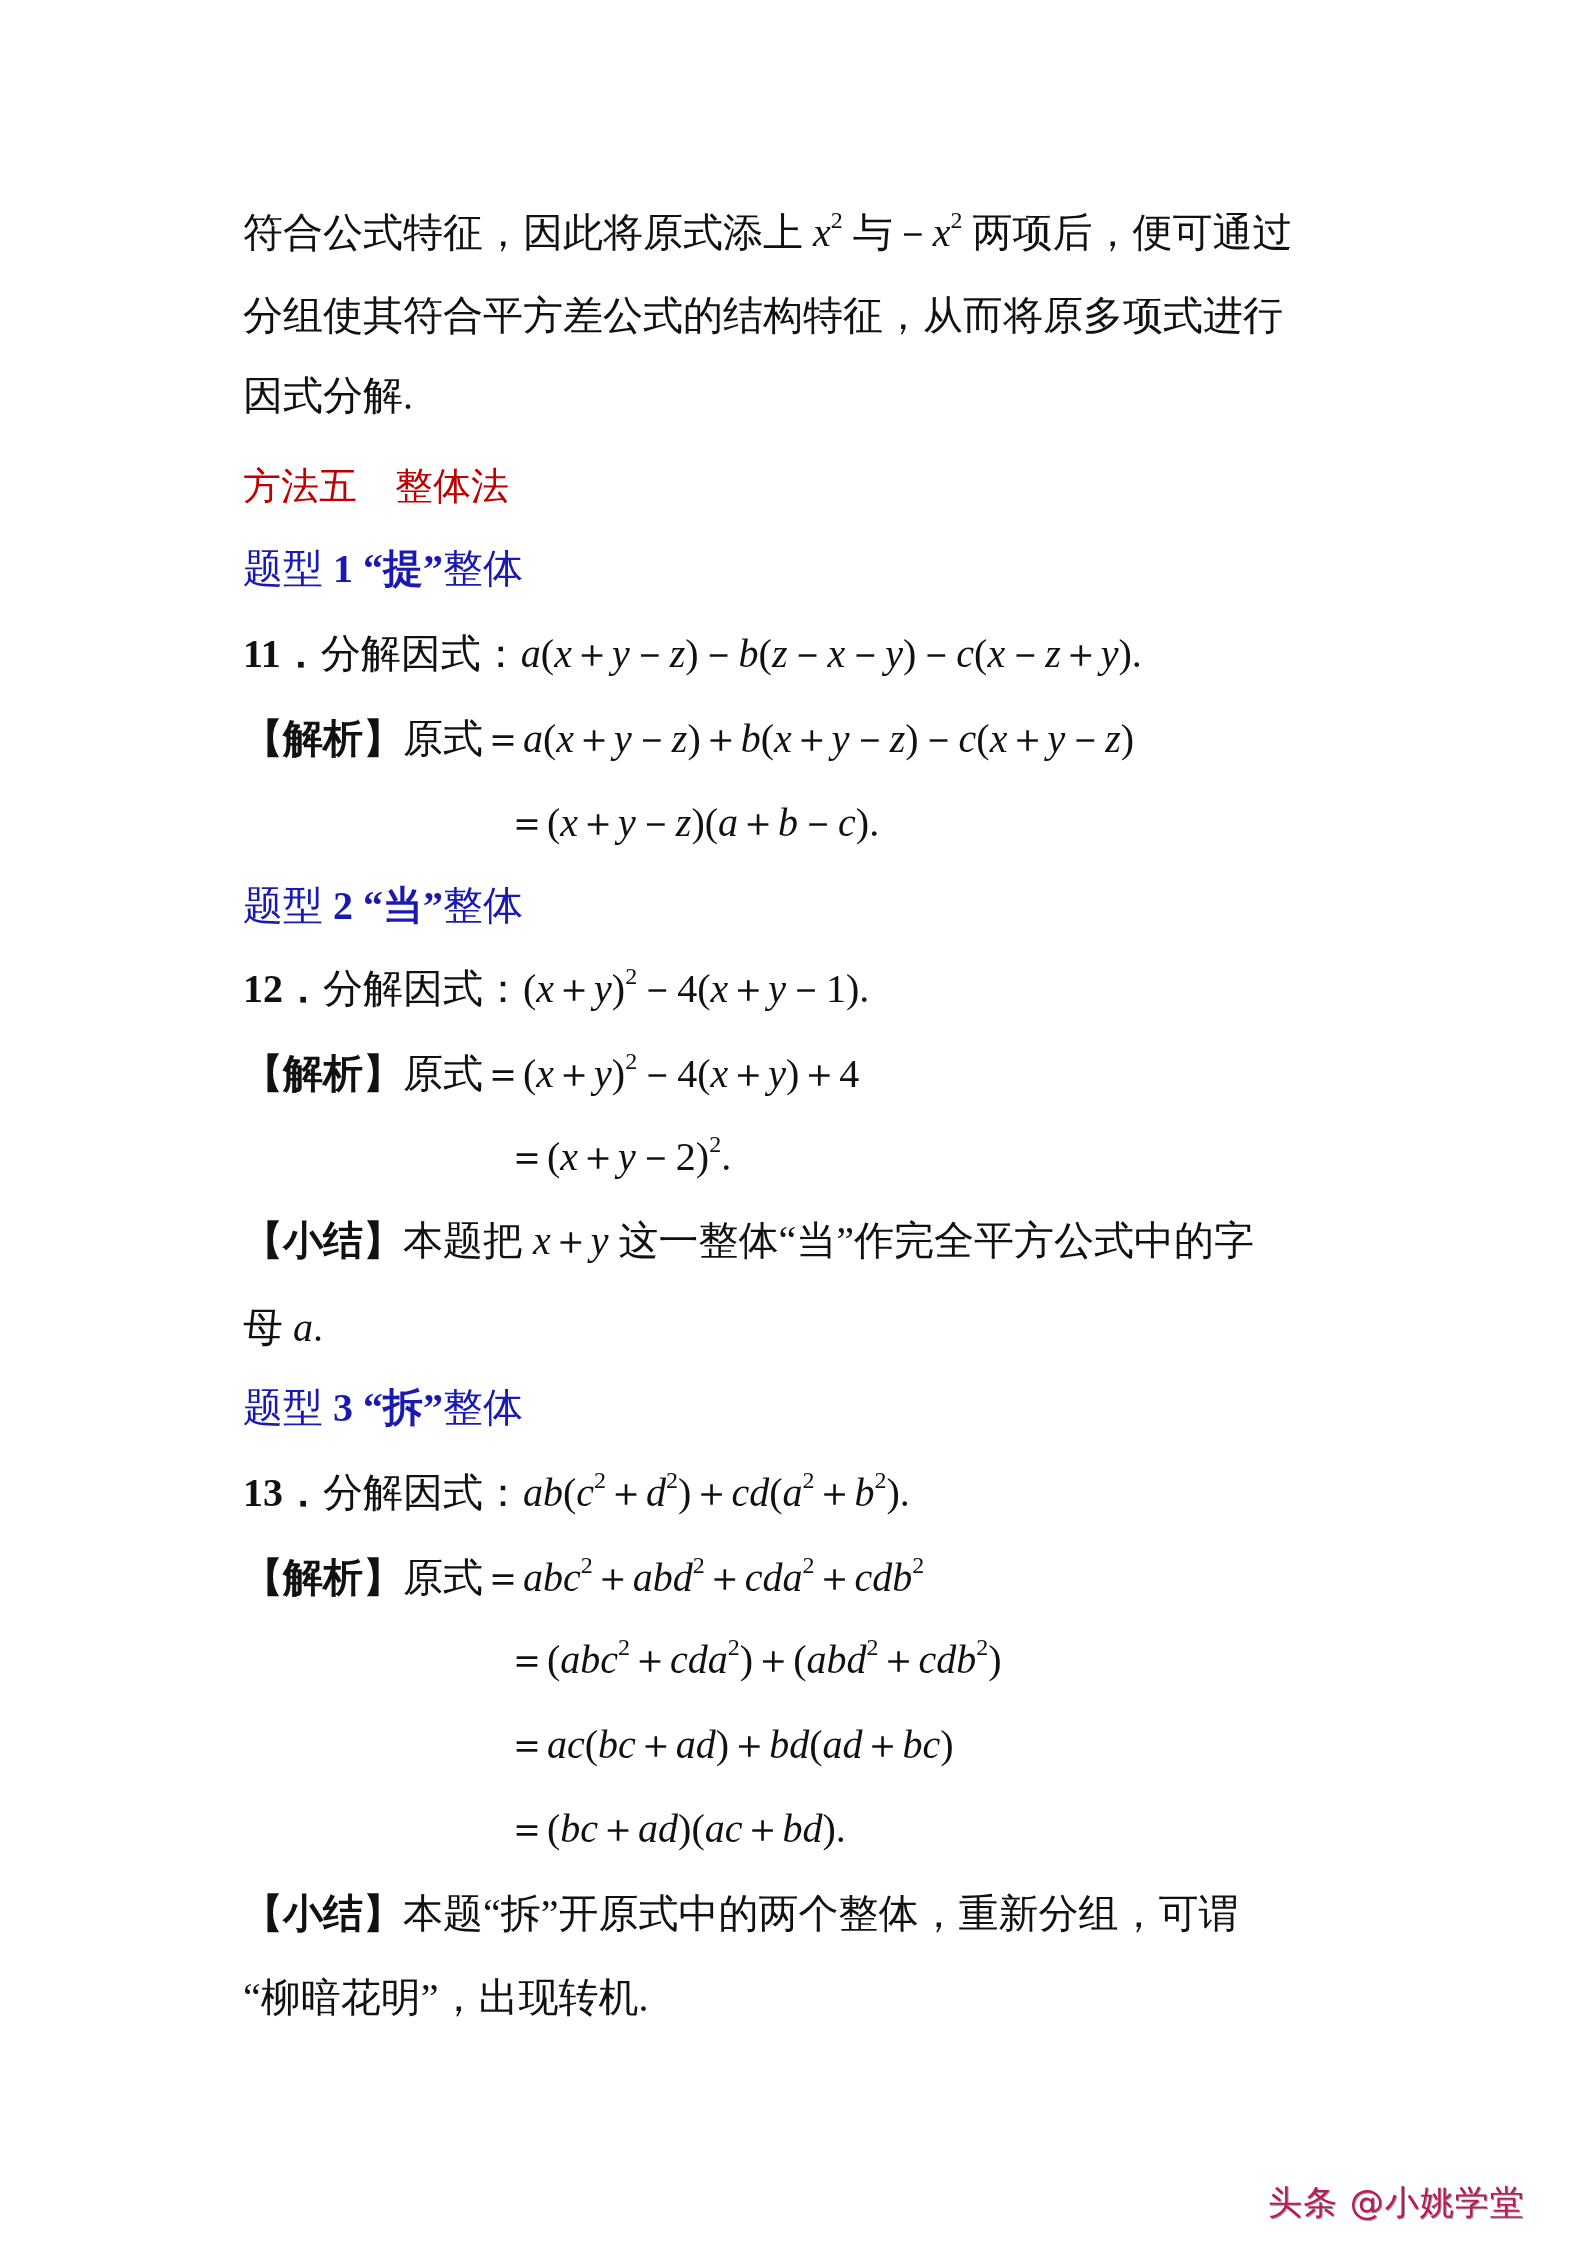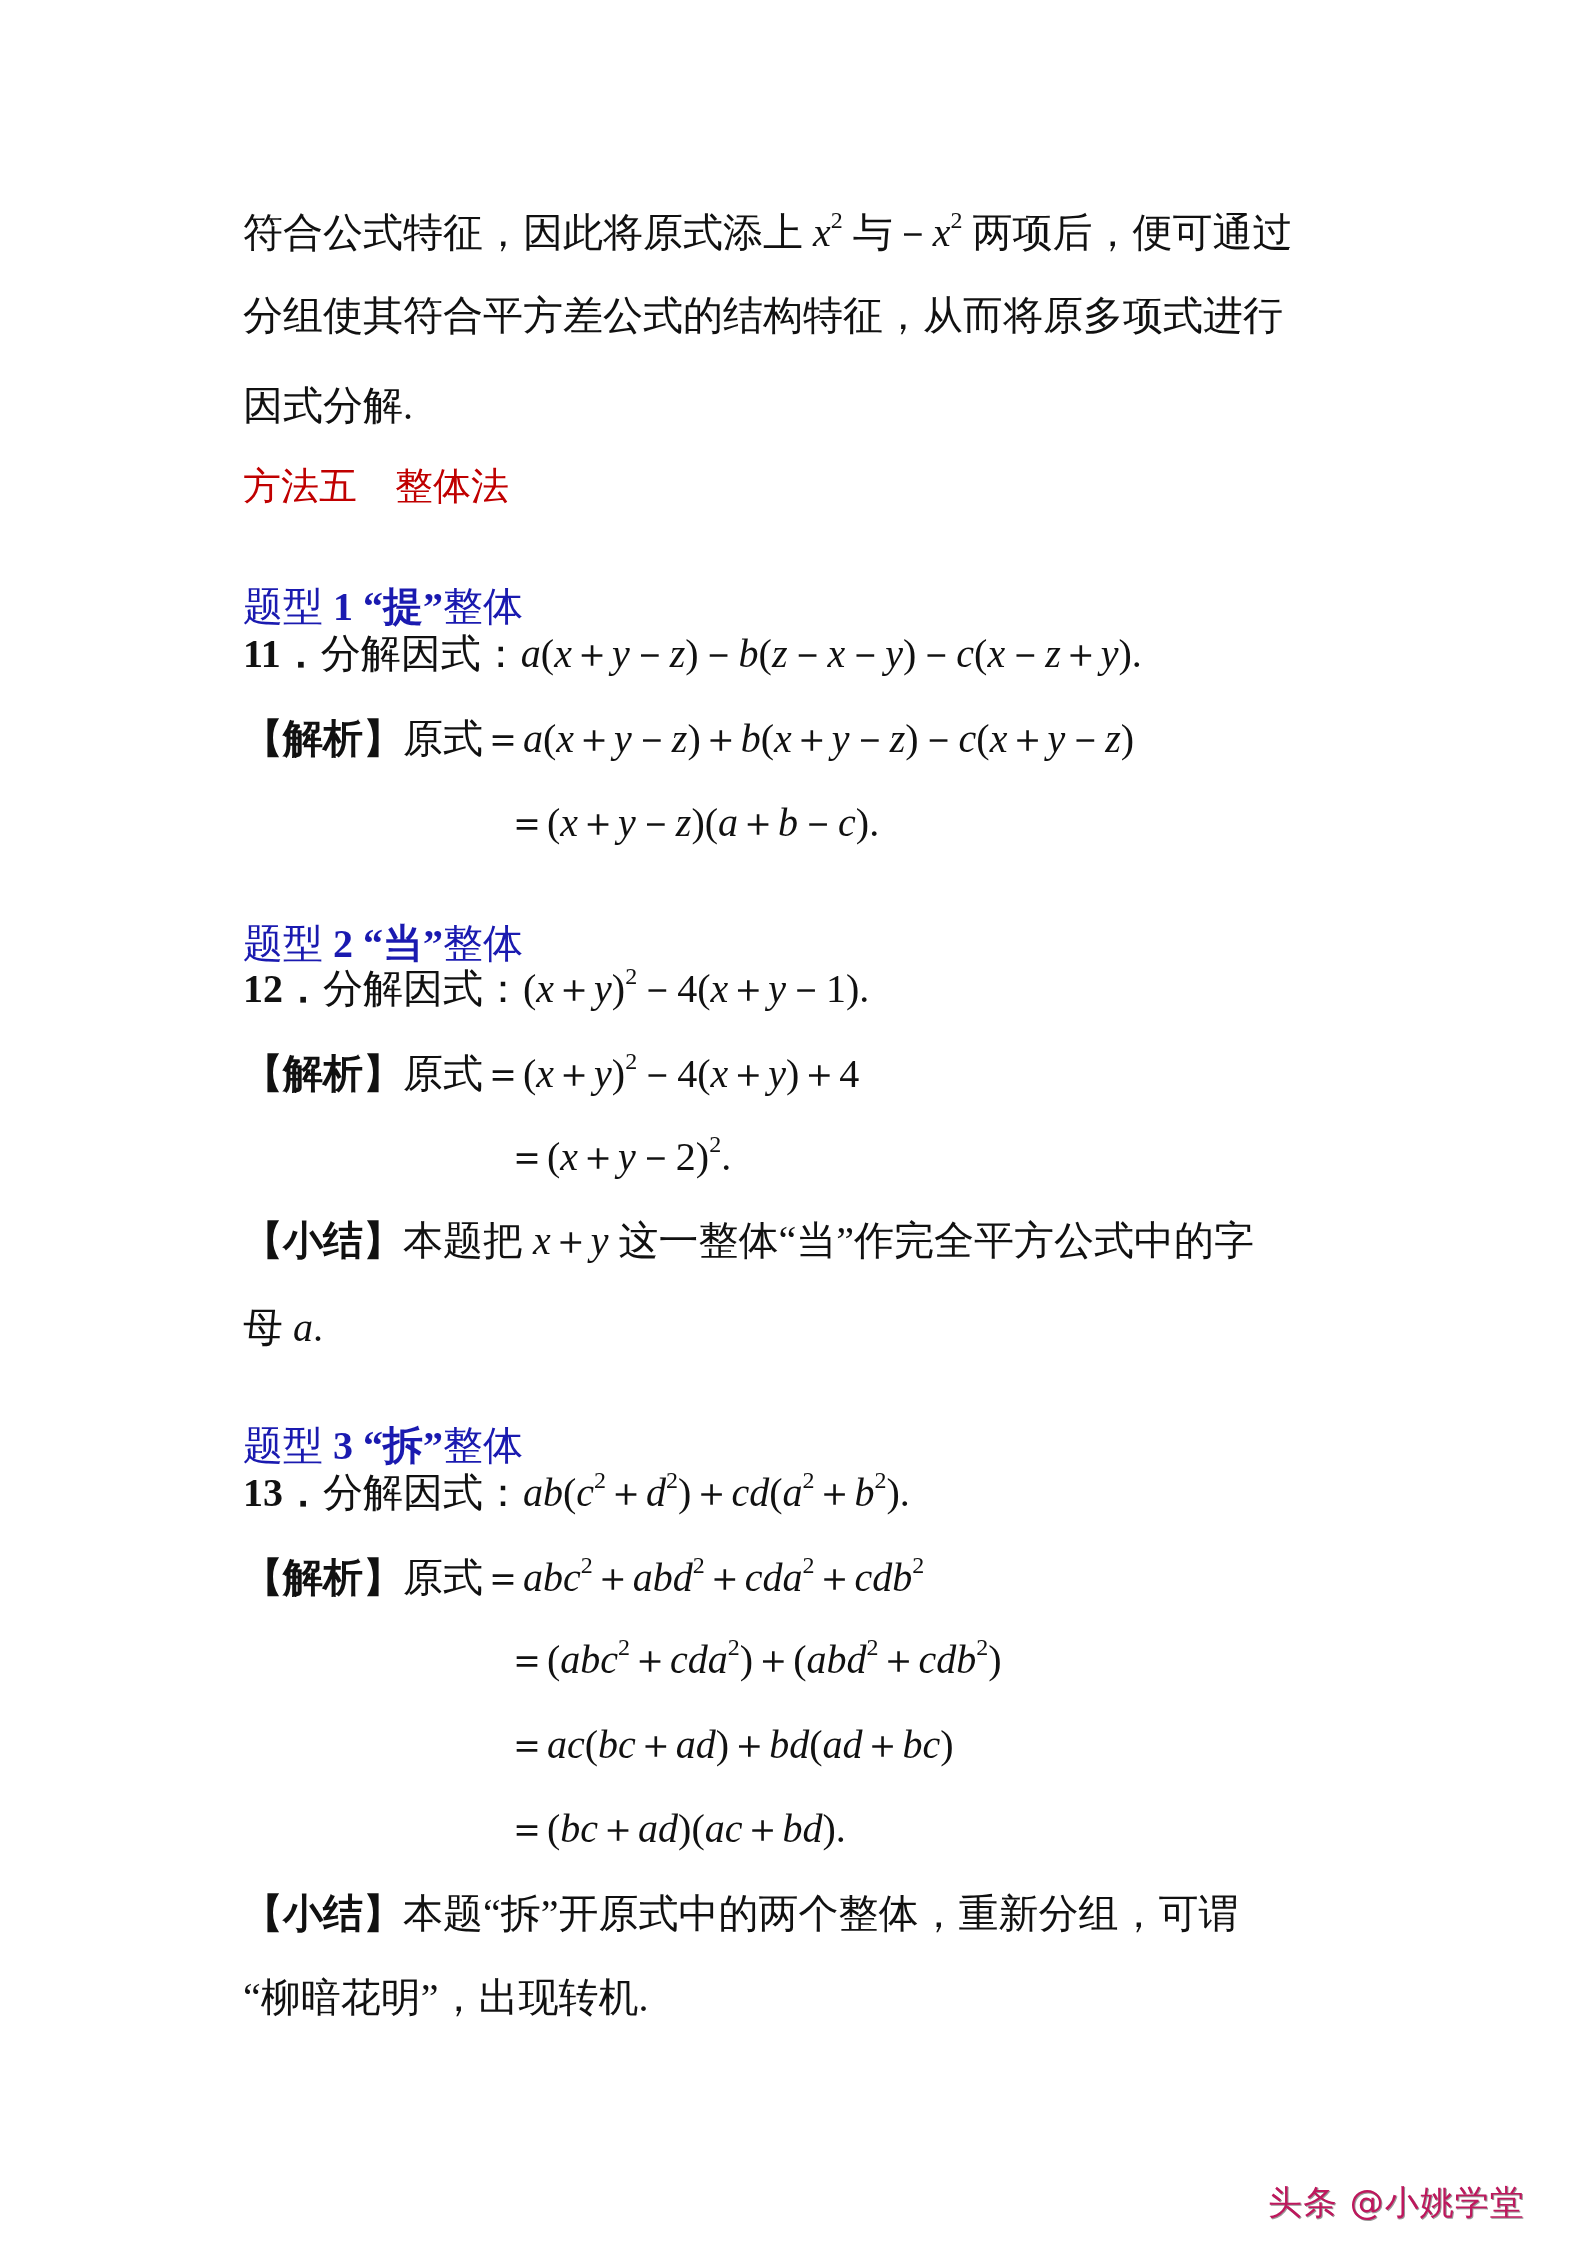--- a/index.html
+++ b/index.html
@@ -1,36 +1,36 @@
 <!DOCTYPE html>
 <html><head>
 <meta charset="utf-8">
 <style>
   html, body { margin:0; padding:0; background:#ffffff; }
   body { width:1587px; height:2245px; position:relative; overflow:hidden;
          font-family:"Liberation Serif","DejaVu Serif",serif; color:#111; }
   .line { position:absolute; left:243px; font-size:40px; line-height:48px; white-space:nowrap; }
   .indent { left:507px; }
   .heading-red { color:#c00000; font-weight:normal; font-family:"DejaVu Sans","Liberation Sans",sans-serif; font-size:38px; }
-  .heading-blue { color:#1a1ab0;margin-top:38px; }
+  .heading-blue { color:#1a1ab0; }
   .heading-blue .num { font-weight:bold; }
   .heading-blue .quoted { font-weight:bold; }
   .num-label { font-weight:bold; }
   .tag { font-weight:bold; font-family:"DejaVu Sans","Liberation Sans",sans-serif; }
   i.v { font-style:italic; }
   sup { font-size:0.6em; vertical-align:0; position:relative; top:-0.75em; }
   .watermark { position:absolute; left:1268px; top:2180px; font-family:"DejaVu Sans","Liberation Sans",sans-serif;
                font-size:34px; color:#be185d; letter-spacing:1px; text-shadow:1px 1px 0 #999; }
 </style>
 </head>
 <body>
 
 <div class="line" style="top:209px">符合公式特征，因此将原式添上 <i class="v">x</i><sup>2</sup> 与－<i class="v">x</i><sup>2</sup> 两项后，便可通过</div>
 <div class="line" style="top:292px">分组使其符合平方差公式的结构特征，从而将原多项式进行</div>
-<div class="line" style="top:382px">因式分解.</div>
+<div class="line" style="top:372px">因式分解.</div>
 
 <div class="line heading-red" style="top:462px">方法五　整体法</div>
 
 <div class="line heading-blue" style="top:545px">
   <span>题型 </span><span class="num">1</span><span class="quoted"> “提”</span><span>整体</span>
 </div>
 <div class="line" style="top:630px">
   <span class="num-label">11．</span><span>分解因式：<i class="v">a</i>(<i class="v">x</i>＋<i class="v">y</i>－<i class="v">z</i>)－<i class="v">b</i>(<i class="v">z</i>－<i class="v">x</i>－<i class="v">y</i>)－<i class="v">c</i>(<i class="v">x</i>－<i class="v">z</i>＋<i class="v">y</i>).</span>
 </div>
 <div class="line" style="top:714px">

